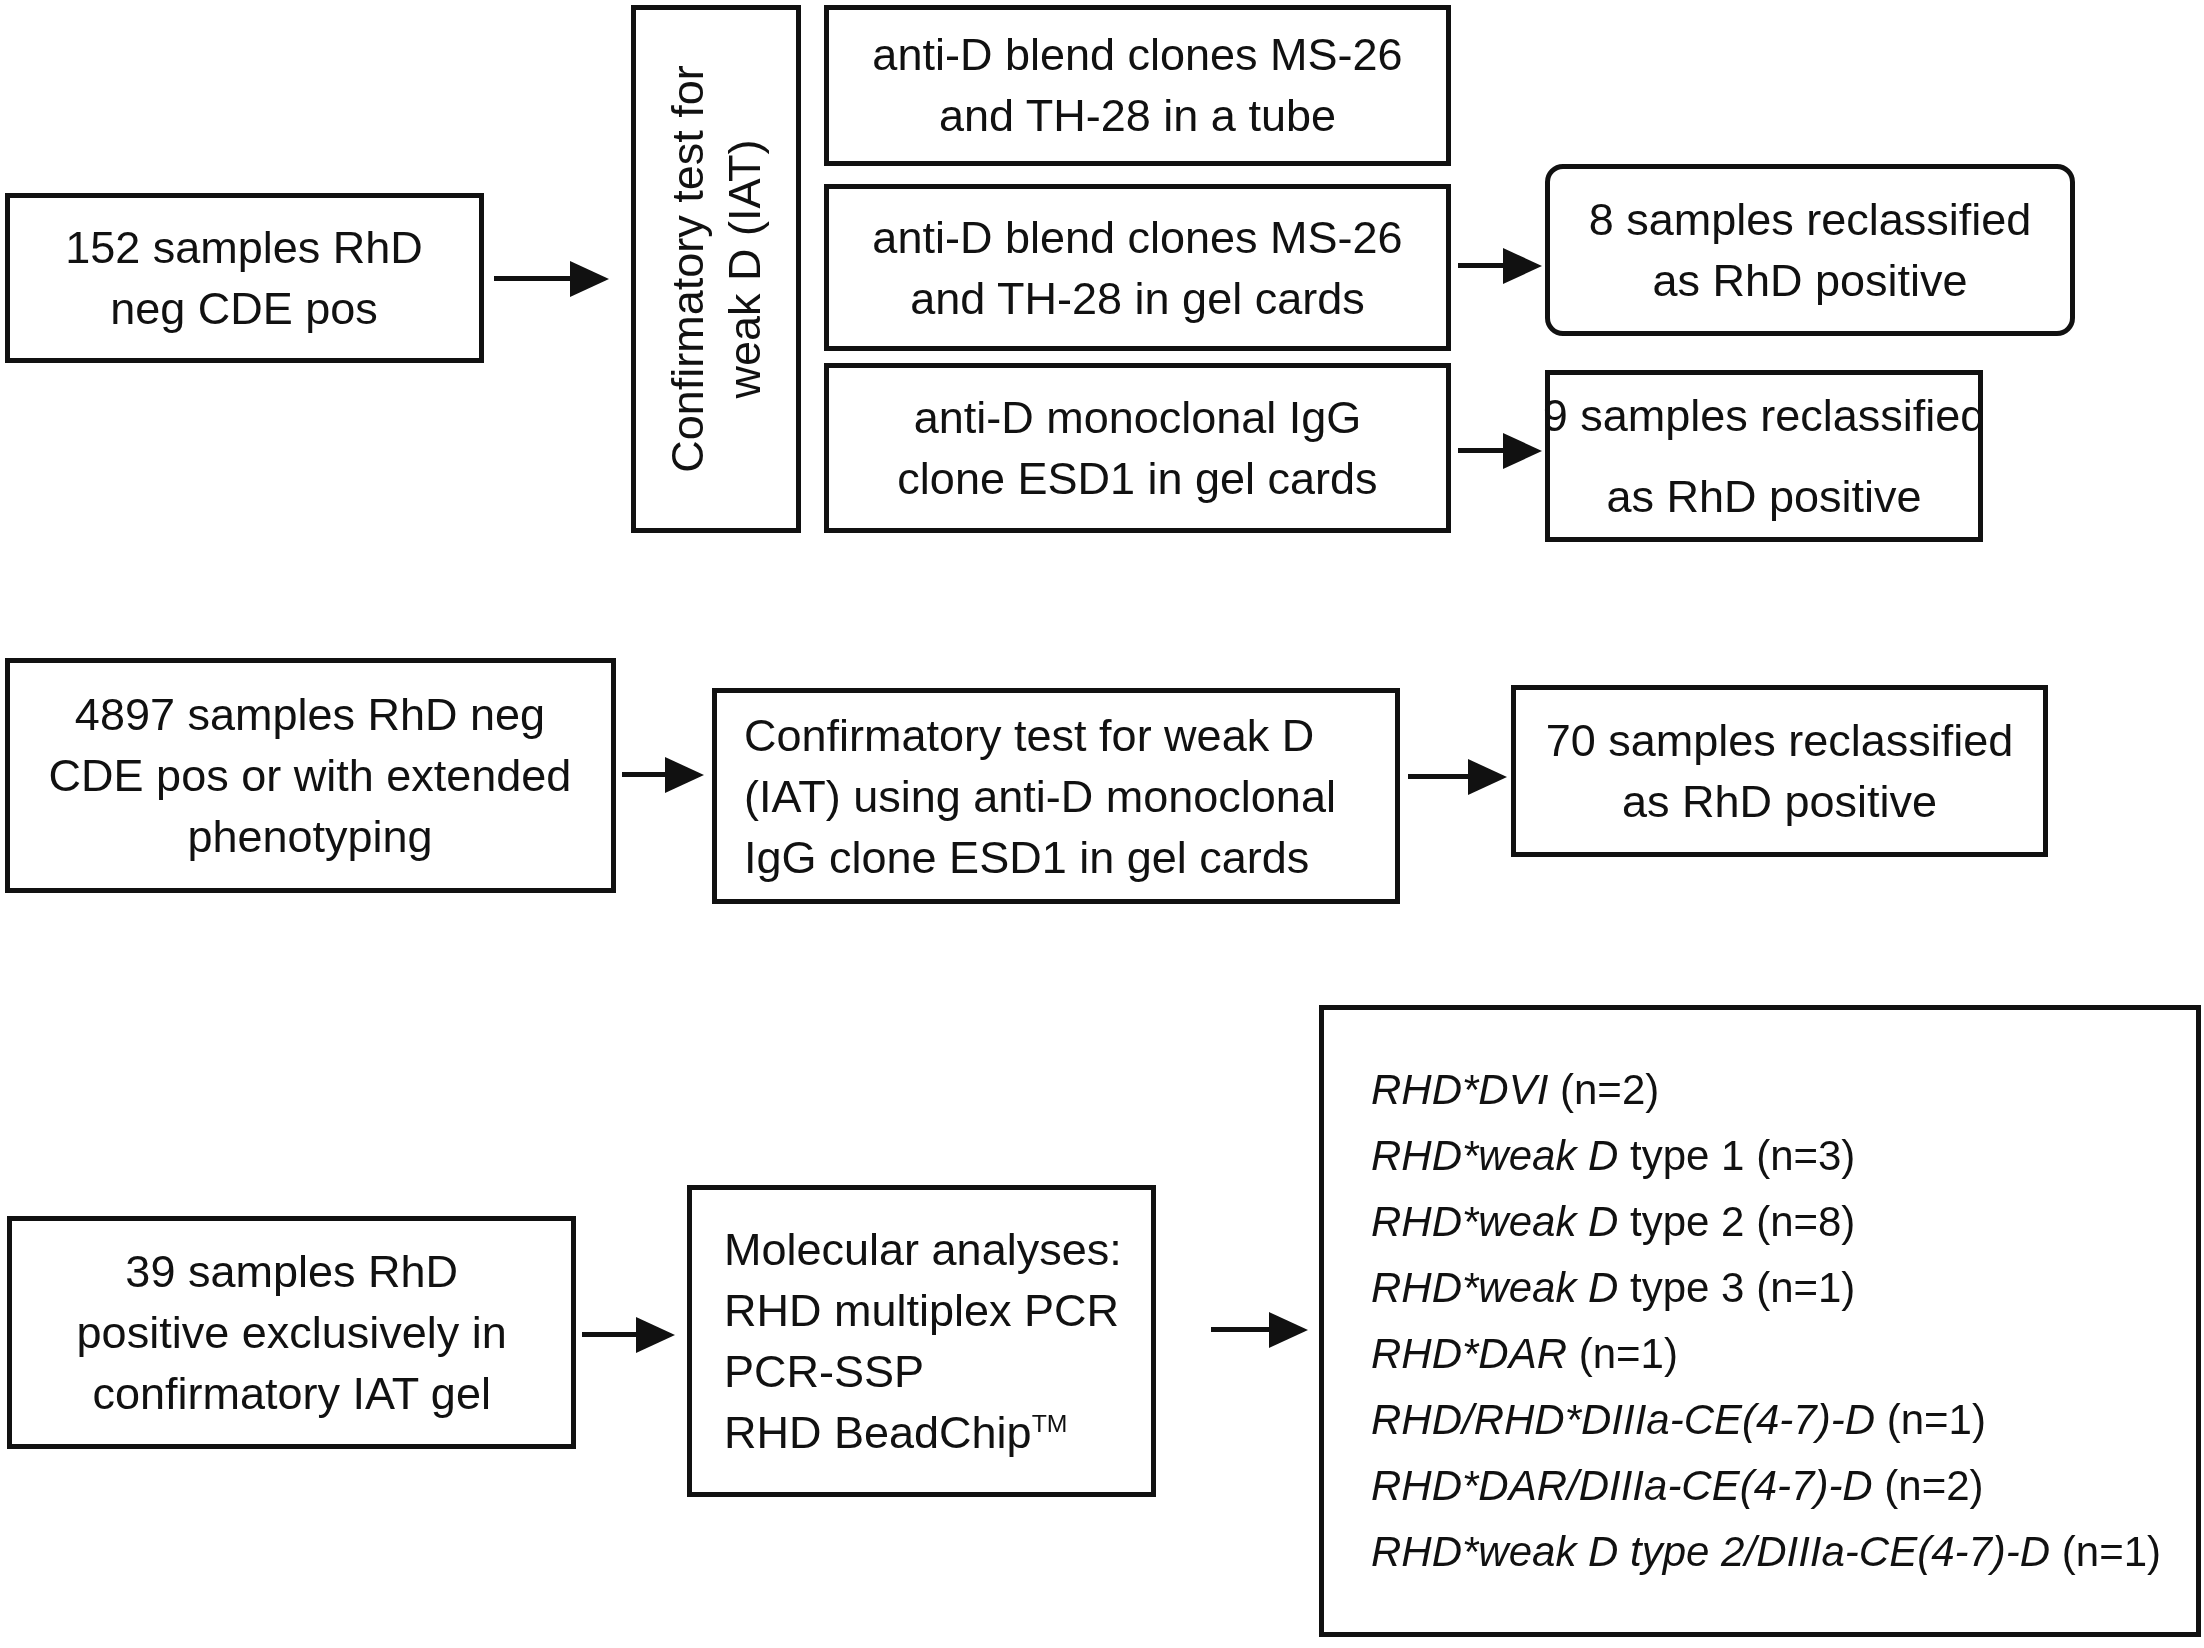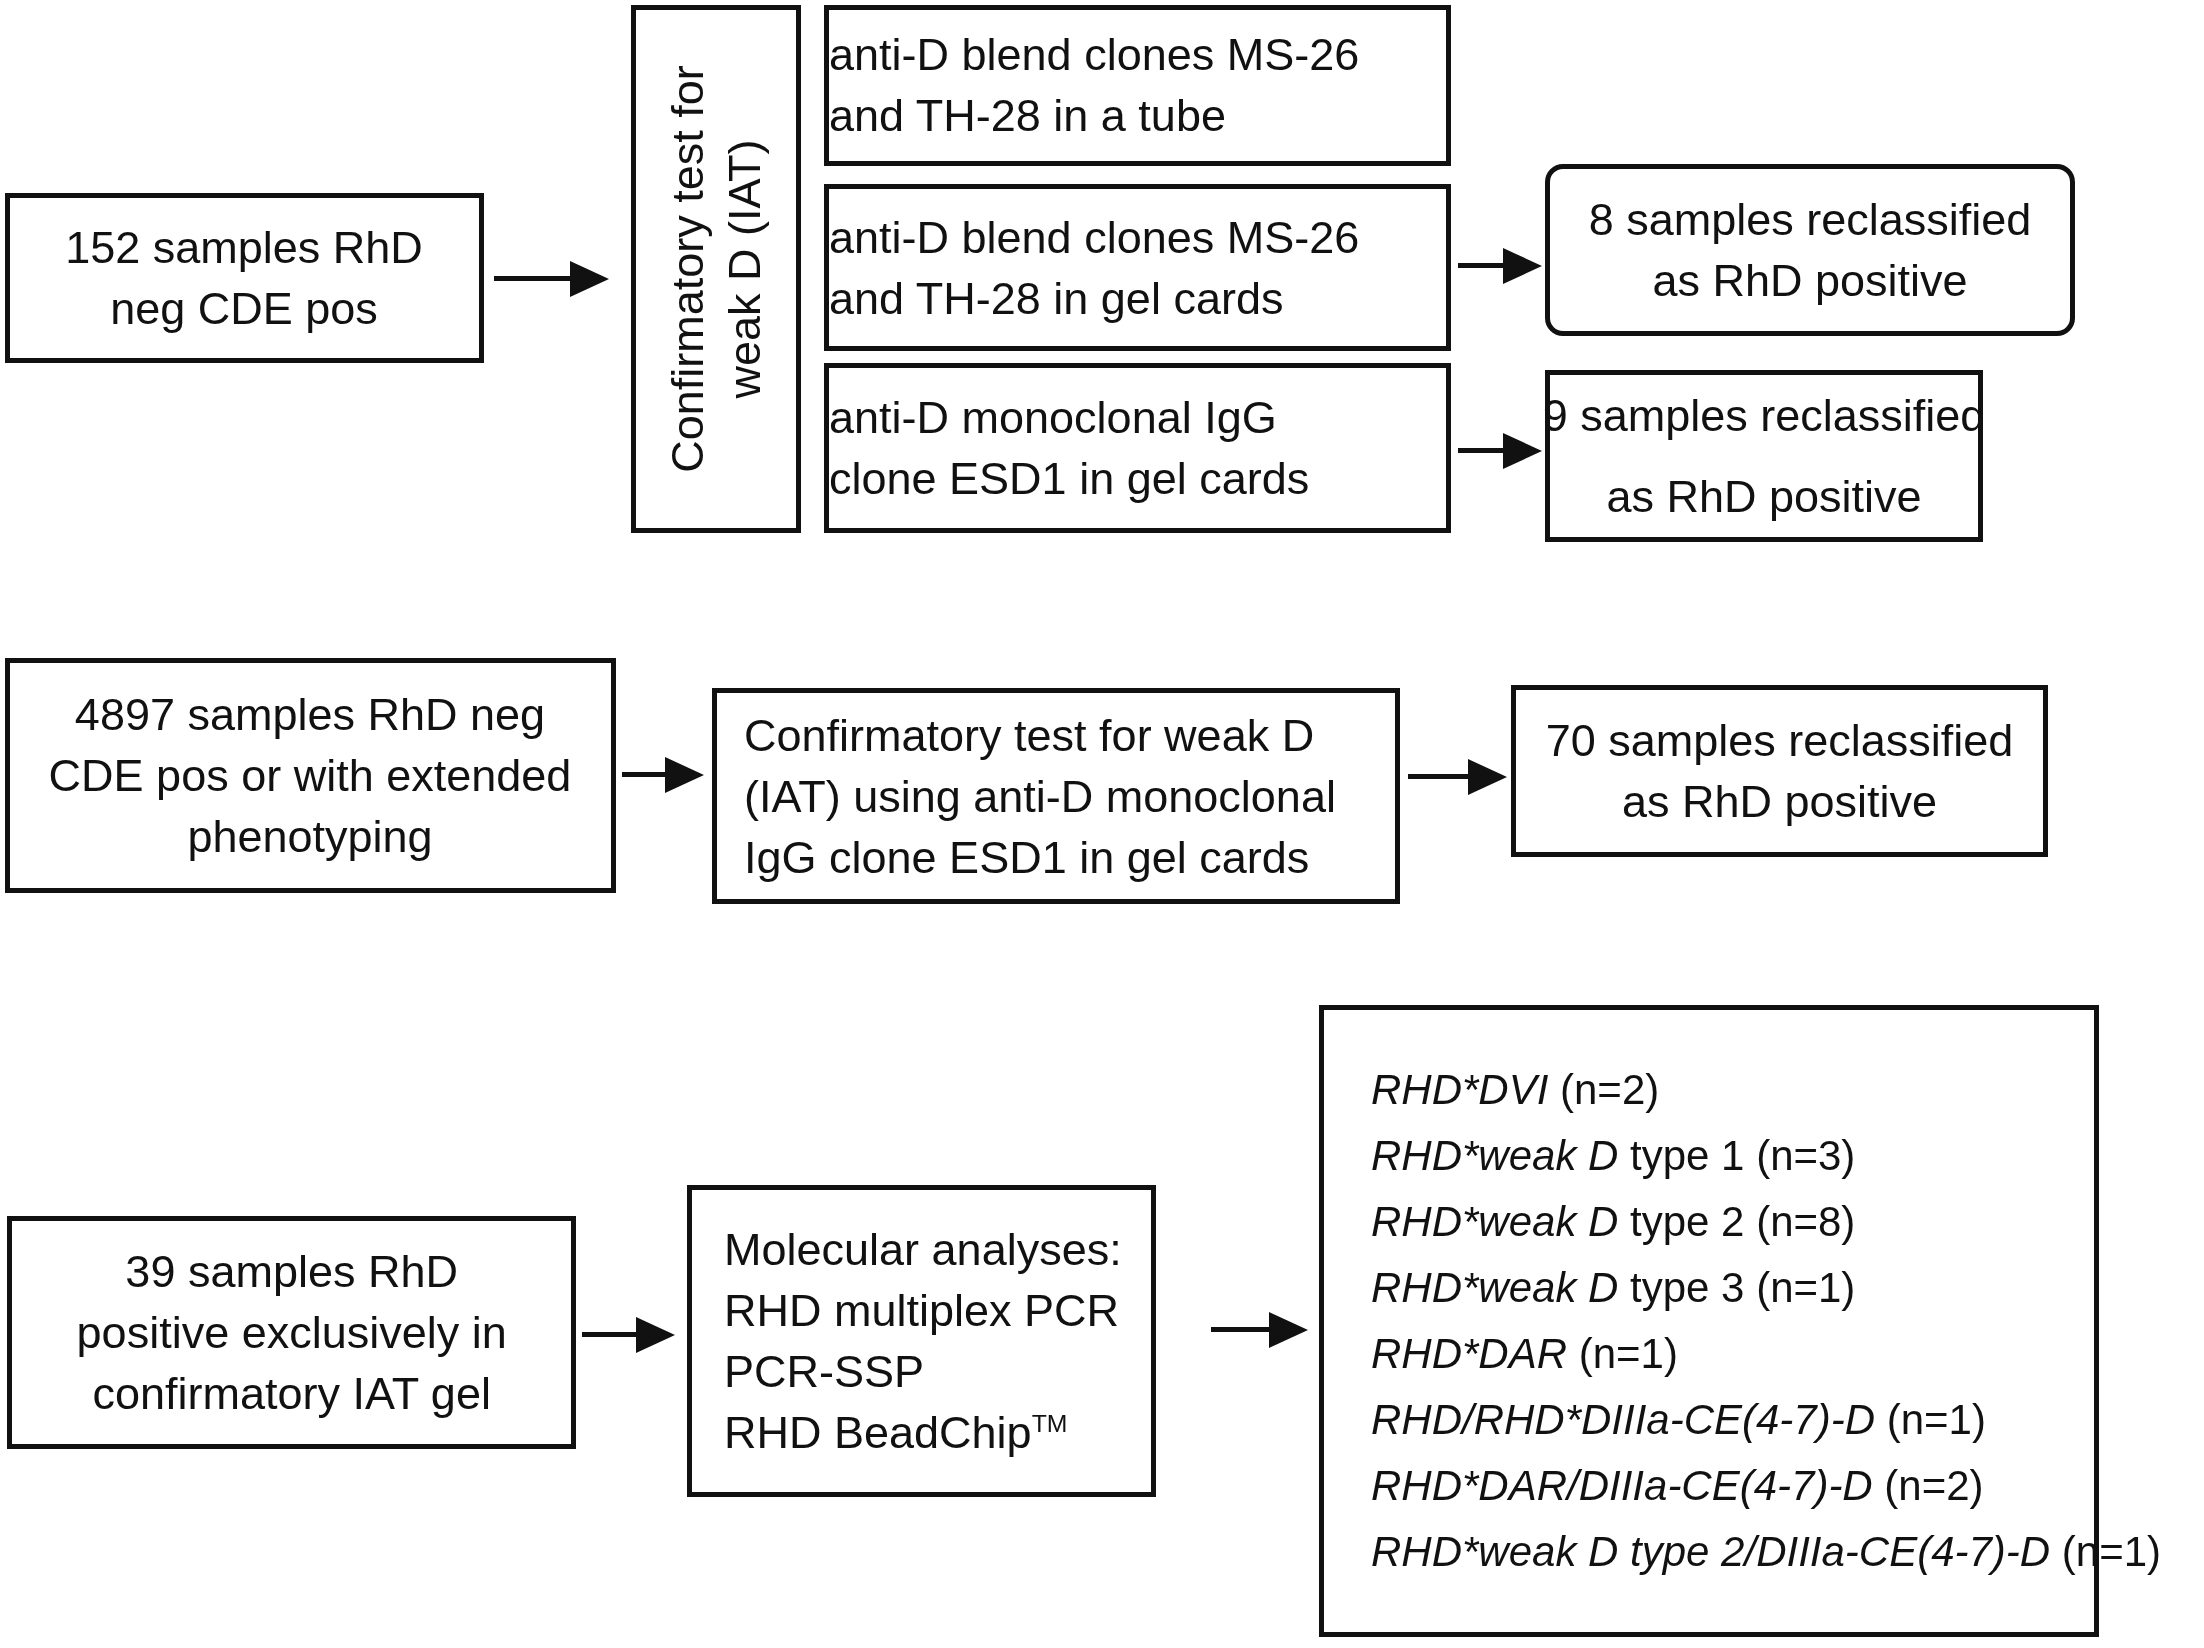--- a/index.html
+++ b/index.html
@@ -34,21 +34,21 @@
     text-align:center;font-size:45px;line-height:57px;}
   
   .arrow{position:absolute;height:36px;}
   .arrow .shaft{position:absolute;left:0;right:34px;top:15px;height:5.4px;background:#111111;}
   .arrow .head{position:absolute;right:0;top:0;width:0;height:0;
     border-top:18px solid transparent;border-bottom:18px solid transparent;
     border-left:39px solid #111111;}
   
   #box-variants{font-size:42px;line-height:66px;padding-left:47px;padding-right:7.2px;}
   
-  #box-tube,#box-gel,#box-esd1{}
+  #box-tube,#box-gel,#box-esd1{align-items:center;}
   #box-conf-iat{padding-left:27px;}
   #box-molecular{padding-left:32px;}
 </style>
 </head>
 <body>
 
 <div id="figure">
 
   <div class="fbox center" id="box-152" style="left:4.5px;top:193px;width:479px;height:170px;">
       <div class="line">152 samples RhD</div>
@@ -145,21 +145,21 @@
       <div class="line"><span>RHD multiplex PCR</span></div>
       <div class="line"><span>PCR-SSP</span></div>
       <div class="line"><span>RHD BeadChip</span><span class="sup">TM</span></div>
     </div>
 
   <div class="arrow" style="left:1211px;top:1312px;width:97px;">
     <div class="shaft"></div>
     <div class="head"></div>
   </div>
 
-  <div class="fbox left" id="box-variants" style="left:1319px;top:1005px;width:780px;height:632px;">
+  <div class="fbox left" id="box-variants" style="left:1319px;top:1005px;width:882px;height:632px;">
       <div class="line"><span class="it">RHD*DVI</span><span> (n=2)</span></div>
       <div class="line"><span class="it">RHD*weak D</span><span> type 1 (n=3)</span></div>
       <div class="line"><span class="it">RHD*weak D</span><span> type 2 (n=8)</span></div>
       <div class="line"><span class="it">RHD*weak D</span><span> type 3 (n=1)</span></div>
       <div class="line"><span class="it">RHD*DAR</span><span> (n=1)</span></div>
       <div class="line"><span class="it">RHD/RHD*DIIIa-CE(4-7)-D</span><span> (n=1)</span></div>
       <div class="line"><span class="it">RHD*DAR/DIIIa-CE(4-7)-D</span><span> (n=2)</span></div>
       <div class="line"><span class="it">RHD*weak D type 2/DIIIa-CE(4-7)-D</span><span> (n=1)</span></div>
     </div>
 

